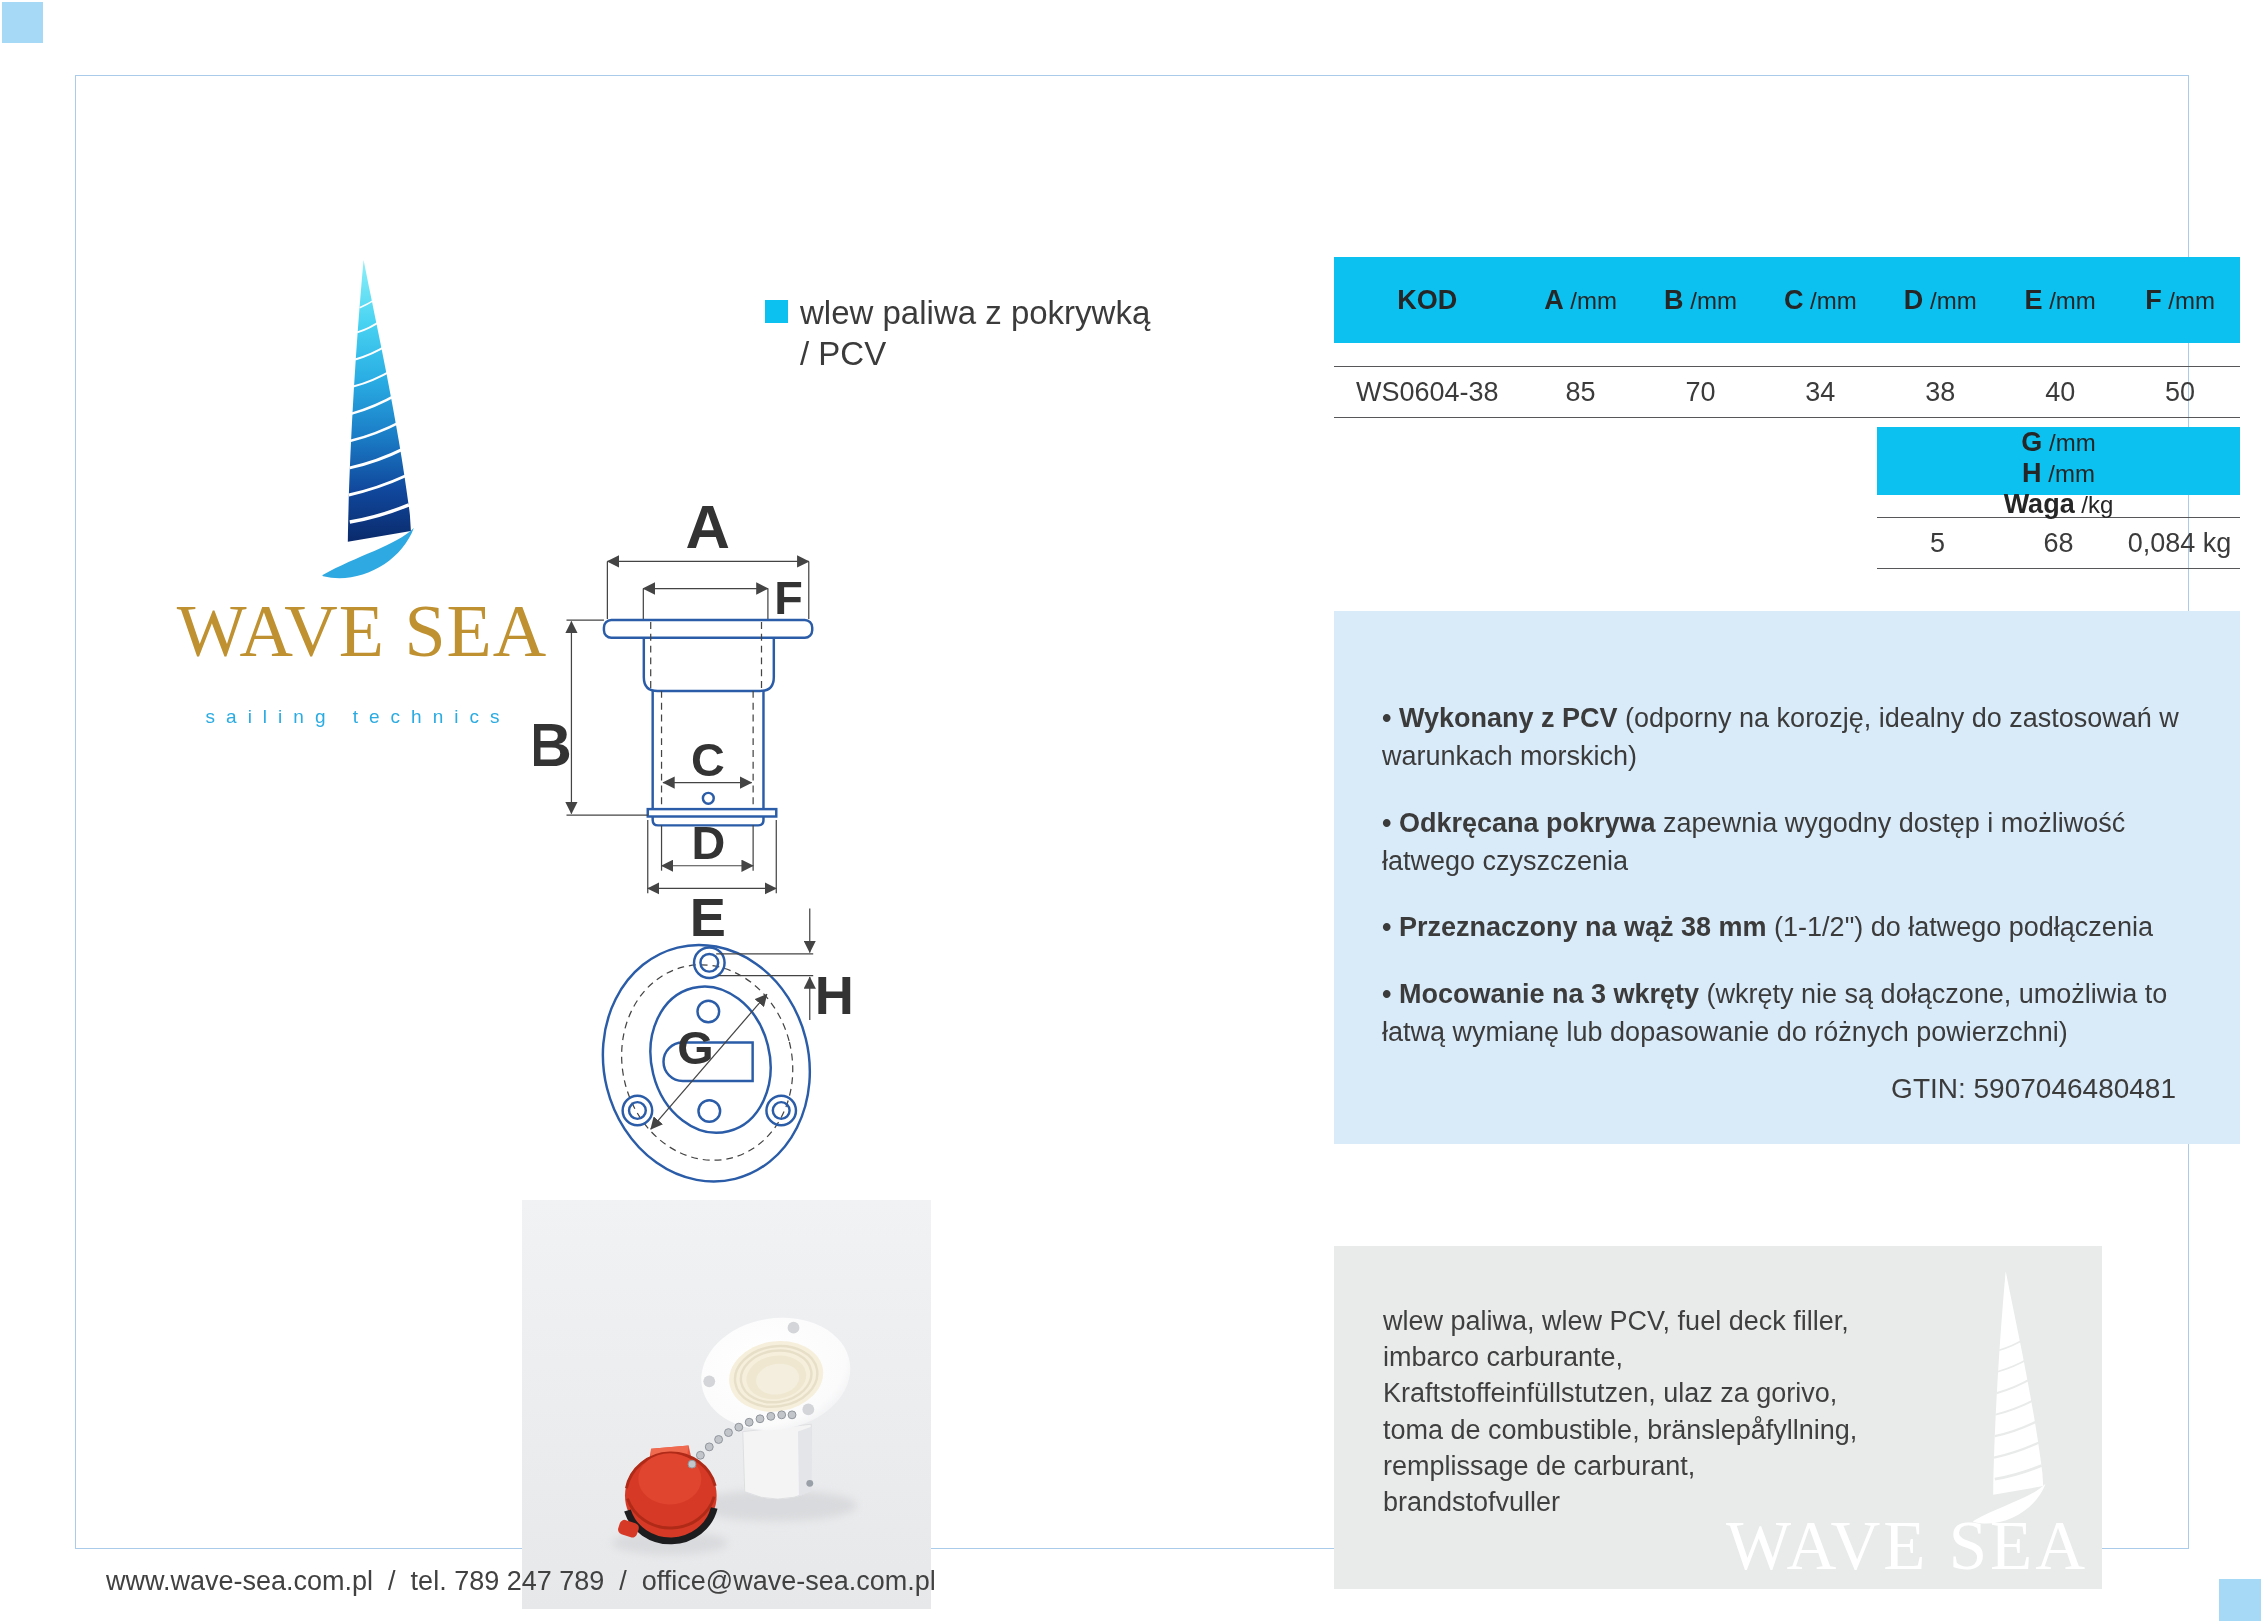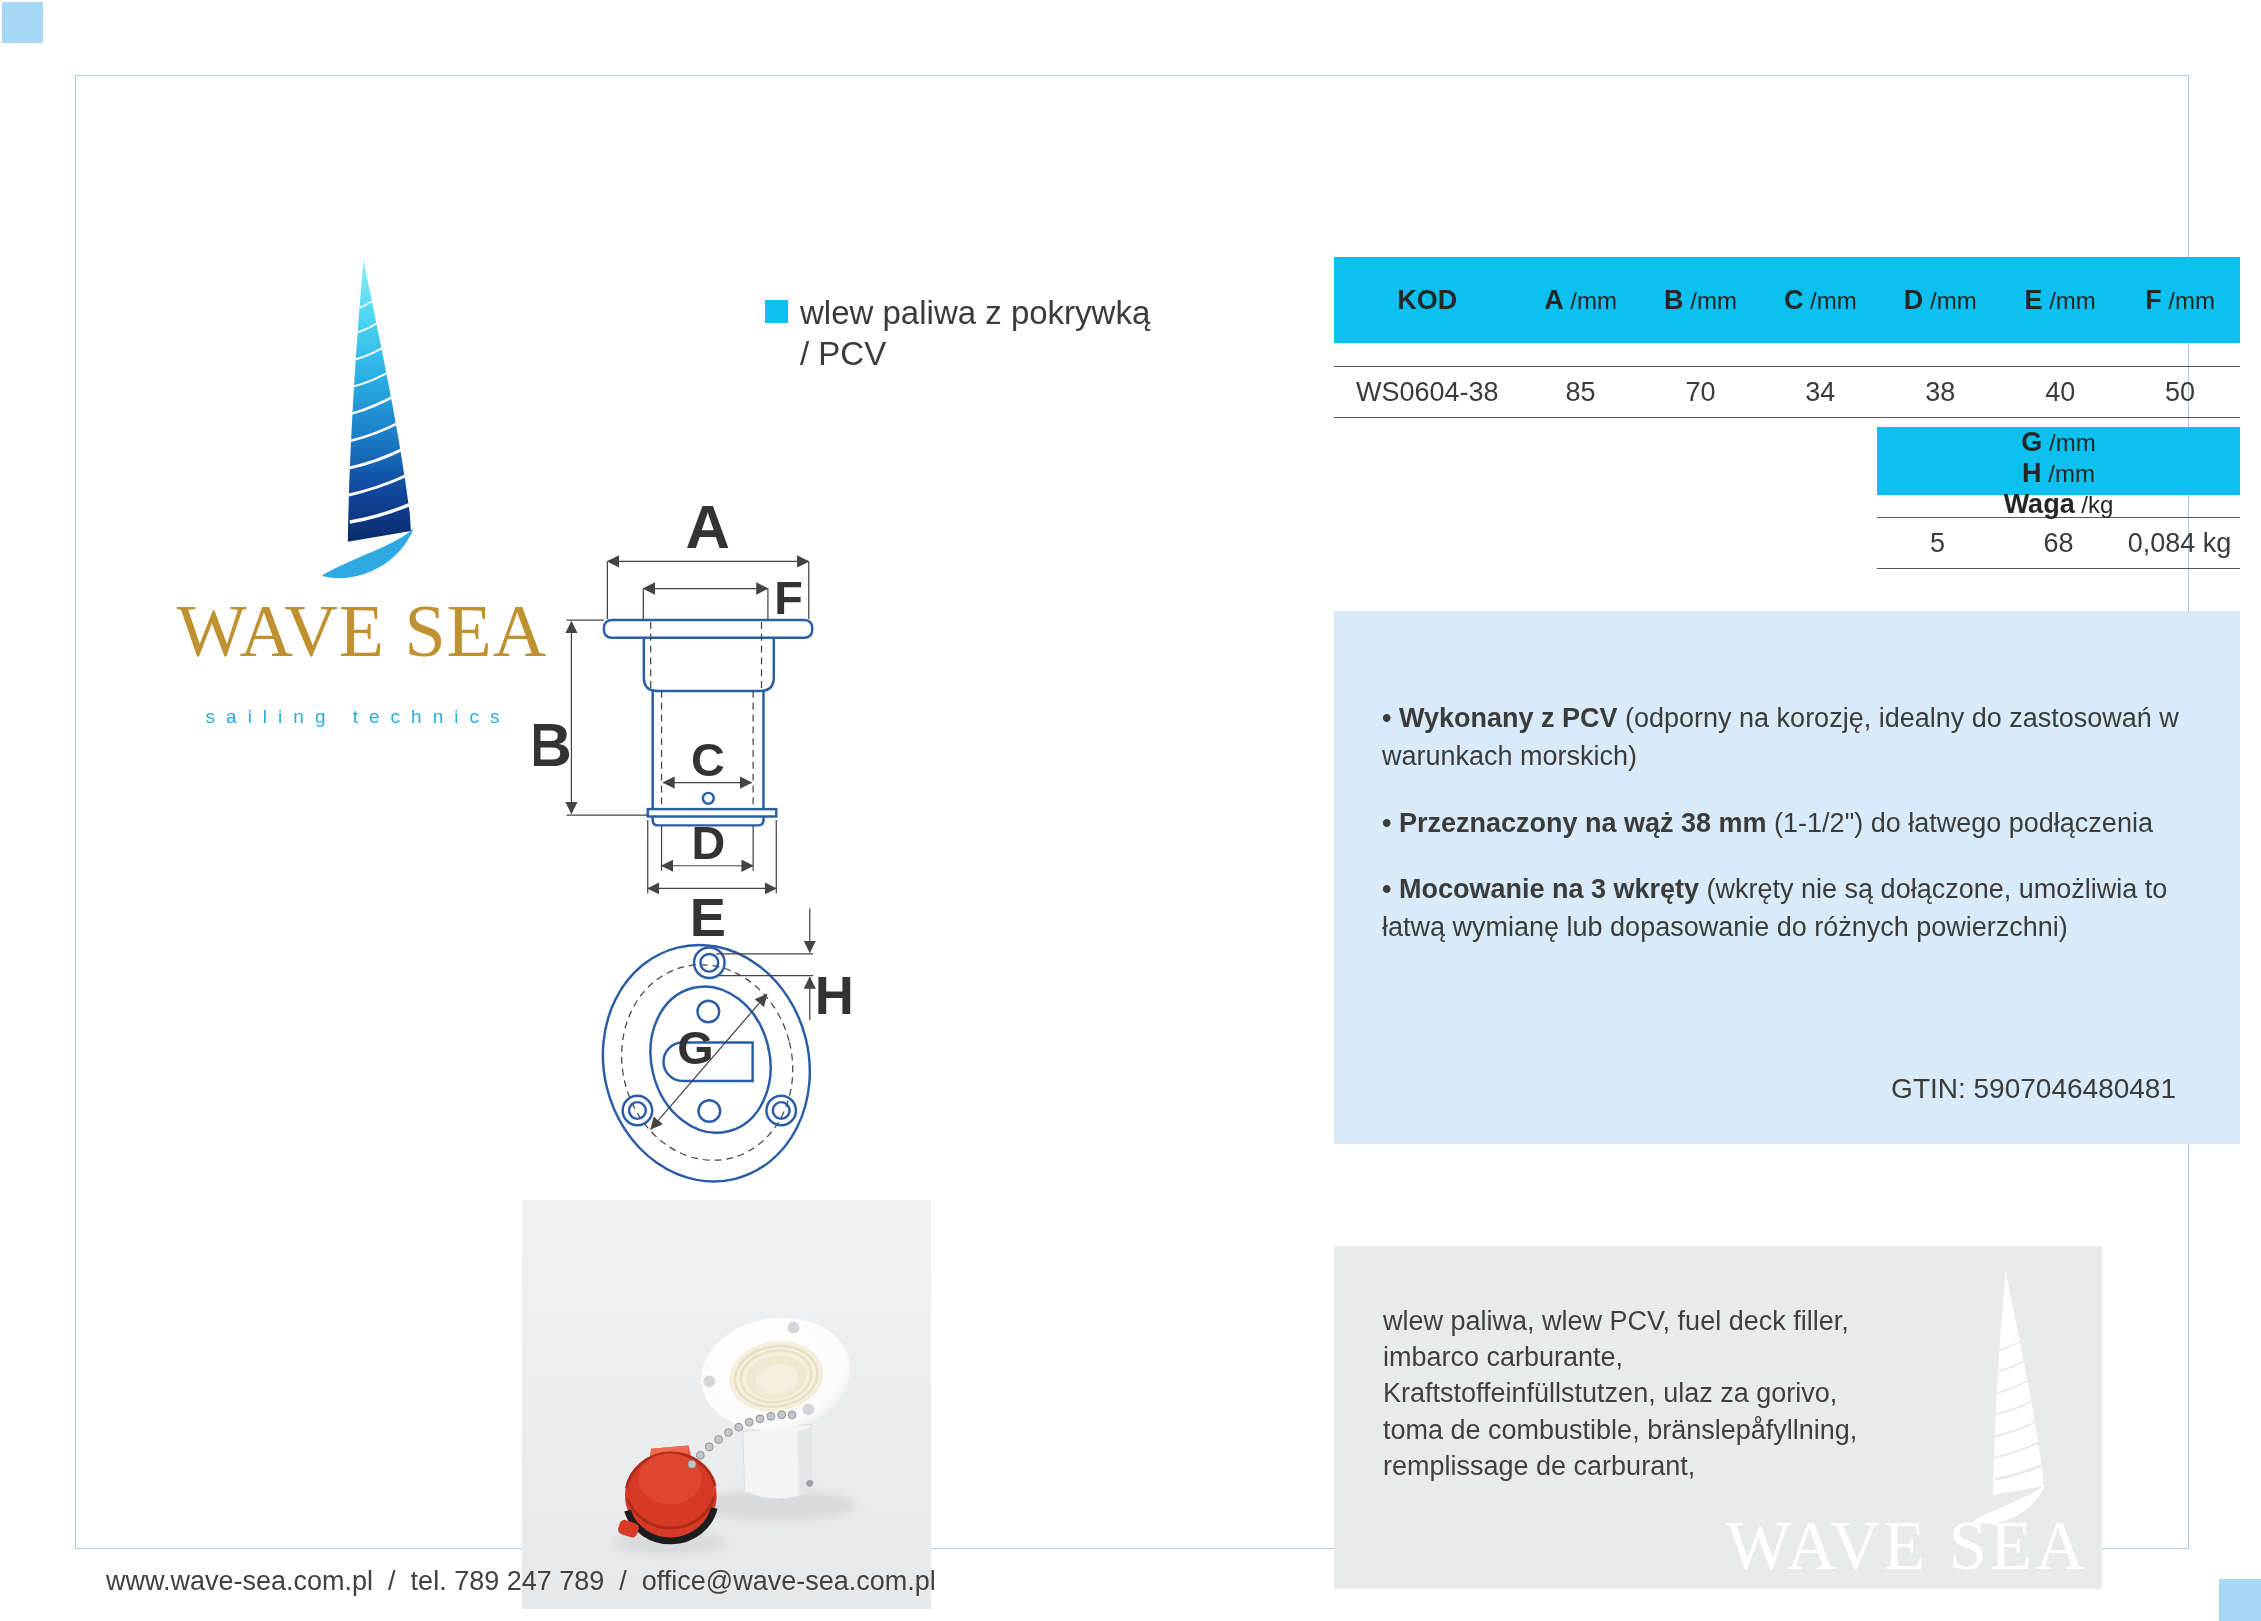--- a/index.html
+++ b/index.html
@@ -144,20 +144,21 @@
       </div>
       <div class="tbl-row">
         <div class="cell">5</div>
         <div class="cell">68</div>
         <div class="cell">0,084 kg</div>
       </div>
     </div>
 
     <div class="info-box">
       <p><span class="b">• Wykonany z PCV</span><span> (odporny na korozję, idealny do zastosowań w warunkach morskich)</span></p>
+      <p><span class="b">• Odkręcana pokrywa</span><span> zapewnia wygodny dostęp i możliwość łatwego czyszczenia</span></p>
       <p><span class="b">• Przeznaczony na wąż 38 mm</span><span> (1-1/2") do łatwego podłączenia</span></p>
       <p><span class="b">• Mocowanie na 3 wkręty</span><span> (wkręty nie są dołączone, umożliwia to łatwą wymianę lub dopasowanie do różnych powierzchni)</span></p>
       <div class="gtin">GTIN: 5907046480481</div>
     </div>
 
     <svg class="drawing" viewBox="930 855 660 1430">
       <defs>
         <marker id="arr" viewBox="0 0 10 10" refX="9.5" refY="5" markerWidth="10" markerHeight="10" orient="auto-start-reverse">
           <path d="M0,0 L10,5 L0,10 Z" fill="#444"></path>
         </marker>
@@ -313,20 +314,21 @@
         </g>
         <path d="M10,648 C80,608 160,588 196,552 C170,622 85,668 12,650 Z" fill="#ffffff"></path>
       </svg>
       <div class="wm-text">WAVE SEA</div>
       <div class="translations">
         <div>wlew paliwa, wlew PCV, fuel deck filler,</div>
         <div>imbarco carburante,</div>
         <div>Kraftstoffeinfüllstutzen, ulaz za gorivo,</div>
         <div>toma de combustible, bränslepåfyllning,</div>
         <div>remplissage de carburant,</div>
+        <div>brandstofvuller</div>
       </div>
     </div>
 
   </div>
 
   <div class="footer">
     <span>www.wave-sea.com.pl</span><span class="sep">/</span><span>tel. 789 247 789</span><span class="sep">/</span><span>office@wave-sea.com.pl</span>
   </div>
 
 </div>

